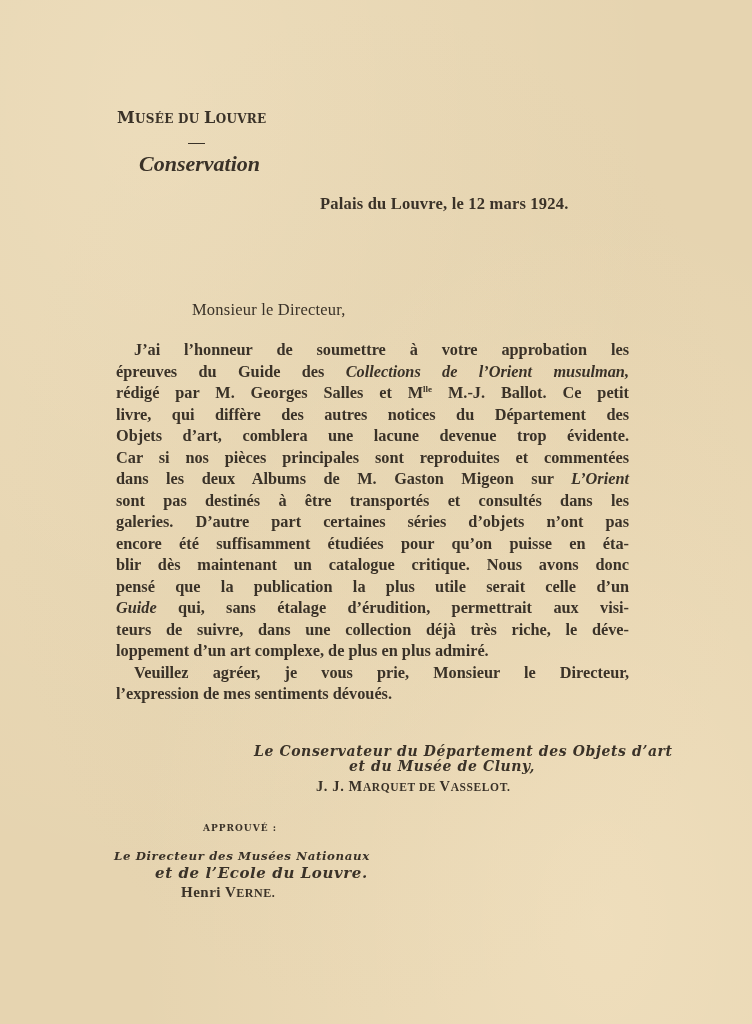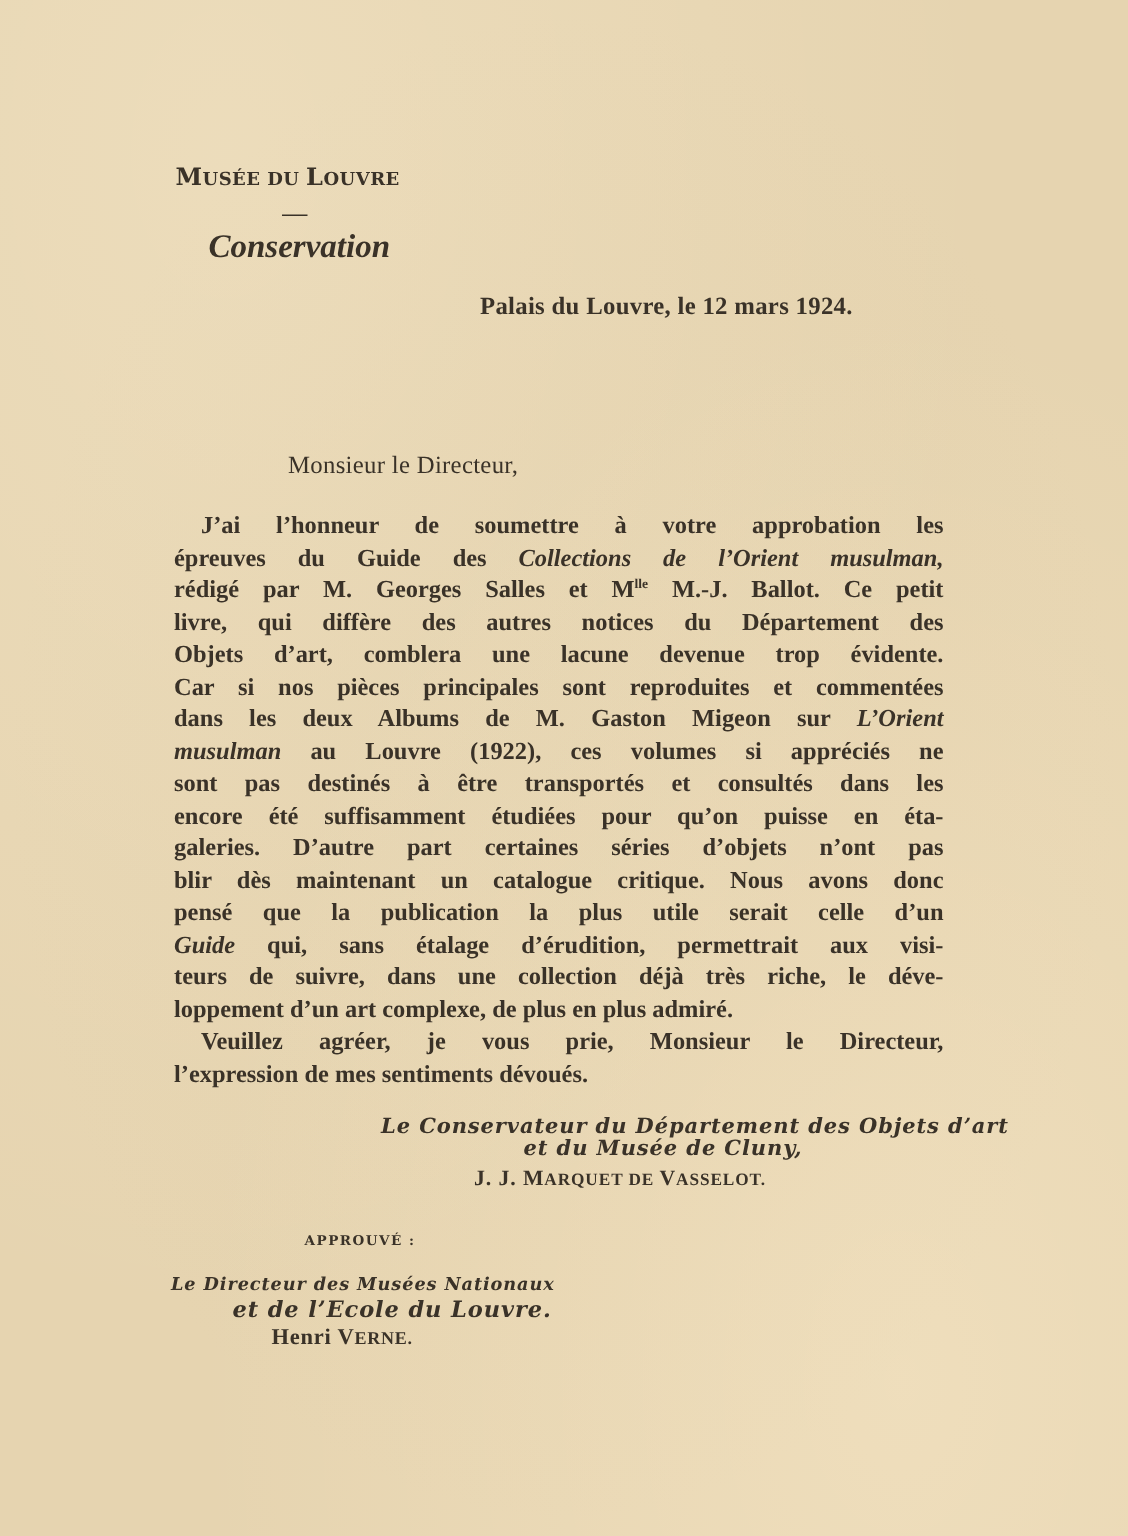--- a/index.html
+++ b/index.html
@@ -61,24 +61,23 @@
   <div class="abs salutation">Monsieur le Directeur,</div>
 
   <div class="body-text">
     <span class="line indent">J’ai l’honneur de soumettre à votre approbation les</span>
     <span class="line"><span>épreuves du Guide des </span><span class="it">Collections de l’Orient musulman,</span></span>
     <span class="line"><span>rédigé par M. Georges Salles et M</span><sup>lle</sup><span> M.-J. Ballot. Ce petit</span></span>
     <span class="line">livre, qui diffère des autres notices du Département des</span>
     <span class="line">Objets d’art, comblera une lacune devenue trop évidente.</span>
     <span class="line">Car si nos pièces principales sont reproduites et commentées</span>
     <span class="line"><span>dans les deux Albums de M. Gaston Migeon sur </span><span class="it">L’Orient</span></span>
-    <span class="line"><span class="it">musulman</span><span> au Louvre (1922), ces volumes si appréciés ne</span></span>
     <span class="line">sont pas destinés à être transportés et consultés dans les</span>
+    <span class="line">galeries. D’autre part certaines séries d’objets n’ont pas</span>
     <span class="line">encore été suffisamment étudiées pour qu’on puisse en éta-</span>
-    <span class="line">galeries. D’autre part certaines séries d’objets n’ont pas</span>
     <span class="line">blir dès maintenant un catalogue critique. Nous avons donc</span>
     <span class="line">pensé que la publication la plus utile serait celle d’un</span>
     <span class="line"><span class="it">Guide</span><span> qui, sans étalage d’érudition, permettrait aux visi-</span></span>
     <span class="line">teurs de suivre, dans une collection déjà très riche, le déve-</span>
     <span class="line last">loppement d’un art complexe, de plus en plus admiré.</span>
     <span class="line indent">Veuillez agréer, je vous prie, Monsieur le Directeur,</span>
     <span class="line last">l’expression de mes sentiments dévoués.</span>
   </div>
 
   <div class="abs sig-title sig1">Le Conservateur du Département des Objets d’art</div>

